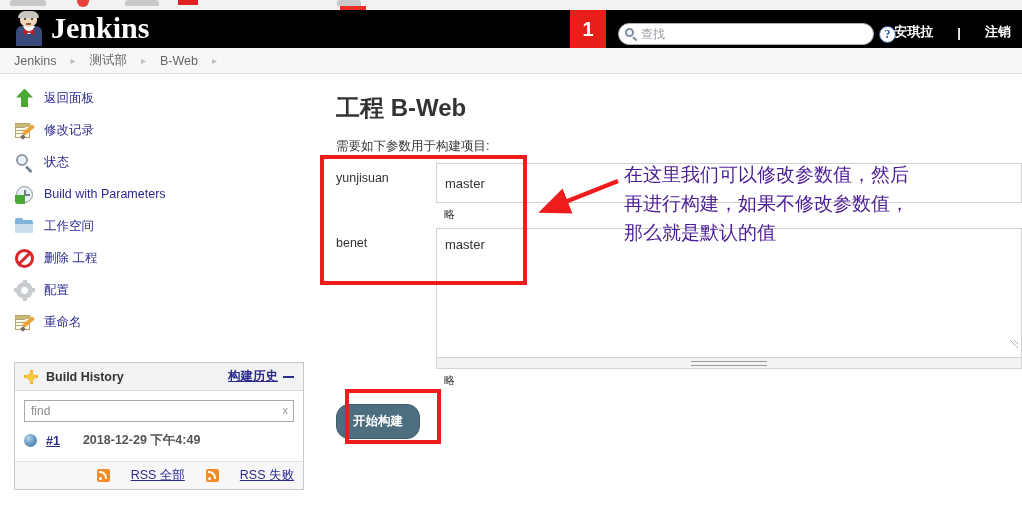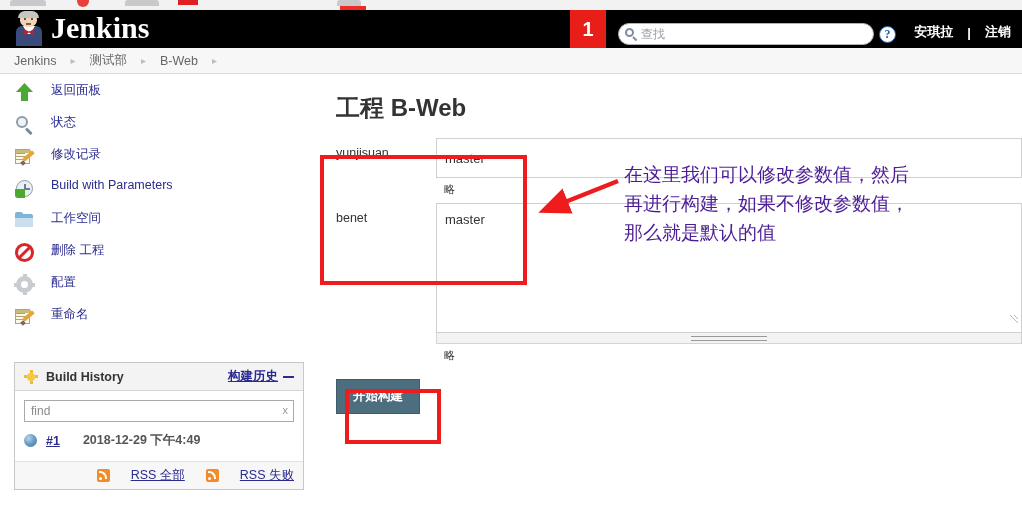--- a/index.html
+++ b/index.html
@@ -59,36 +59,36 @@
     border:none; outline:none; background:transparent; width:225px;
     font-family:"Liberation Sans", sans-serif; font-size:12px; color:#15803d; padding:0 0 0 3px;
   }
   #search-input::placeholder { color:#9aa0a6; }
   #help-icon {
     position:absolute; left:879px; top:16px; width:17px; height:17px; border-radius:50%;
     background:#fff; border:1px solid #2b5d9b; color:#2060a8;
     font-size:12px; font-weight:bold; display:flex; align-items:center; justify-content:center;
     font-family:"Liberation Serif", serif;
   }
-  #user-area { position:absolute; right:11px; top:13px; font-size:13px; font-weight:bold; color:#fff; display:flex; align-items:center; gap:14px; }
+  #user-area { position:absolute; right:11px; top:13px; font-size:13px; font-weight:bold; color:#fff; display:flex; align-items:center; gap:24px; }
   #user-area .sep { color:#fff; }
   #user-area a { color:#fff; text-decoration:none; }
 
   
   #breadcrumb-bar {
     position:absolute; left:0; top:48px; width:1022px; height:26px;
     background:#f7f7f7; border-bottom:1px solid #dcdcdc;
     display:flex; align-items:center; padding-left:14px; gap:0px;
   }
   .crumb { color:#666; font-size:12.5px; text-decoration:none; }
   .crumb-sep { color:#bdbdbd; font-size:10px; padding:0 14px; }
 
   
   #sidebar { position:absolute; left:0; top:82px; width:312px; }
-  .side-item { display:flex; height:32px; padding-left:14px; gap:16px; text-decoration:none; }
+  .side-item { display:flex; align-items:center; height:32px; padding-left:14px; gap:9px; text-decoration:none; }
   .side-label { font-size:12.5px; color:#2b2b8f; }
   .ico { width:21px; height:21px; position:relative; flex:0 0 auto; }
 
   
   .ico-up .shaft { position:absolute; left:7px; top:8px; width:7px; height:11px; background:#4ba832; }
   .ico-up .head  { position:absolute; left:2px; top:1px; width:17px; height:9px; background:#4ba832;
                    clip-path:polygon(50% 0, 100% 100%, 0 100%); }
   
   .ico-mag .ring { position:absolute; left:2px; top:2px; width:12px; height:12px; border:2px solid #8e9ba8; border-radius:50%; background:#eef3f7; }
   .ico-mag .hdl  { position:absolute; left:12px; top:13px; width:8px; height:3px; background:#7a8794; transform:rotate(45deg); transform-origin:left center; border-radius:1px; }
@@ -186,21 +186,21 @@
                  background:
                    linear-gradient(45deg, transparent 45%, #b5b5b5 45%, #b5b5b5 55%, transparent 55%),
                    linear-gradient(45deg, transparent 70%, #b5b5b5 70%, #b5b5b5 80%, transparent 80%);
                  pointer-events:none; }
   .hscroll { height:11px; border:1px solid #d5d5d5; border-top:none; background:#f3f3f3; position:relative; }
   .hscroll .thumb { position:absolute; left:calc(50% - 38px); top:3px; width:76px; height:5px;
                     background:#f3f3f3; border-top:1px solid #999; border-bottom:1px solid #999; }
 
   #build-button {
     margin-top:10px; background:#4c6e7e; color:#fff;
-    border:1px solid #3e5c6b; border-radius:0;
+    border:1px solid #3e5c6b; border-radius:13px;
     font-family:"Liberation Sans", sans-serif; font-size:12.5px; font-weight:bold;
     padding:8px 16px; cursor:pointer;
   }
 
   
   #annotations { position:absolute; left:0; top:0; width:1022px; height:525px; pointer-events:none; }
   .anno-box { position:absolute; border:4px solid #ee1c1c; }
   #anno-box-params { left:320px; top:155px; width:207px; height:130px; }
   #anno-box-button { left:345px; top:389px; width:96px; height:55px; }
   #anno-text {
@@ -268,37 +268,37 @@
 
   <a href="#" class="side-item">
     <span class="ico ico-up">
       <span class="shaft"></span>
         <span class="head"></span>
     </span>
     <span class="side-label">返回面板</span>
   </a>
 
   <a href="#" class="side-item">
-    <span class="ico ico-mag">
-      <span class="ring"></span>
-        <span class="hdl"></span>
-    </span>
-    <span class="side-label">状态</span>
-  </a>
-
-  <a href="#" class="side-item">
     <span class="ico ico-note">
       <span class="pad"></span>
         <span class="ln l1"></span>
         <span class="ln l2"></span>
         <span class="ln l3"></span>
       <span class="pencil"></span>
         <span class="tip"></span>
     </span>
     <span class="side-label">修改记录</span>
+  </a>
+
+  <a href="#" class="side-item">
+    <span class="ico ico-mag">
+      <span class="ring"></span>
+        <span class="hdl"></span>
+    </span>
+    <span class="side-label">状态</span>
   </a>
 
   <a href="#" class="side-item">
     <span class="ico ico-params">
       <span class="disc"></span>
         <span class="hand1"></span>
         <span class="hand2"></span>
         <span class="green"></span>
     </span>
     <span class="side-label">Build with Parameters</span>
@@ -380,20 +380,21 @@
   <div id="bh-footer">
     <span class="ico-rss"></span>
     <a href="#" class="rss-link">RSS 全部</a>
     <span class="ico-rss"></span>
     <a href="#" class="rss-link">RSS 失败</a>
   </div>
 </div>
 
 <div id="main">
   <h1 id="page-title">工程 B-Web</h1>
+  <div id="form-desc">需要如下参数用于构建项目:</div>
 
   <div class="param-row">
     <div class="param-label">yunjisuan</div>
     <div class="param-field-wrap">
       <input class="param-input" type="text" value="master" style="">
       <div class="param-desc">略</div>
     </div>
   </div>
 
   <div class="param-row">

